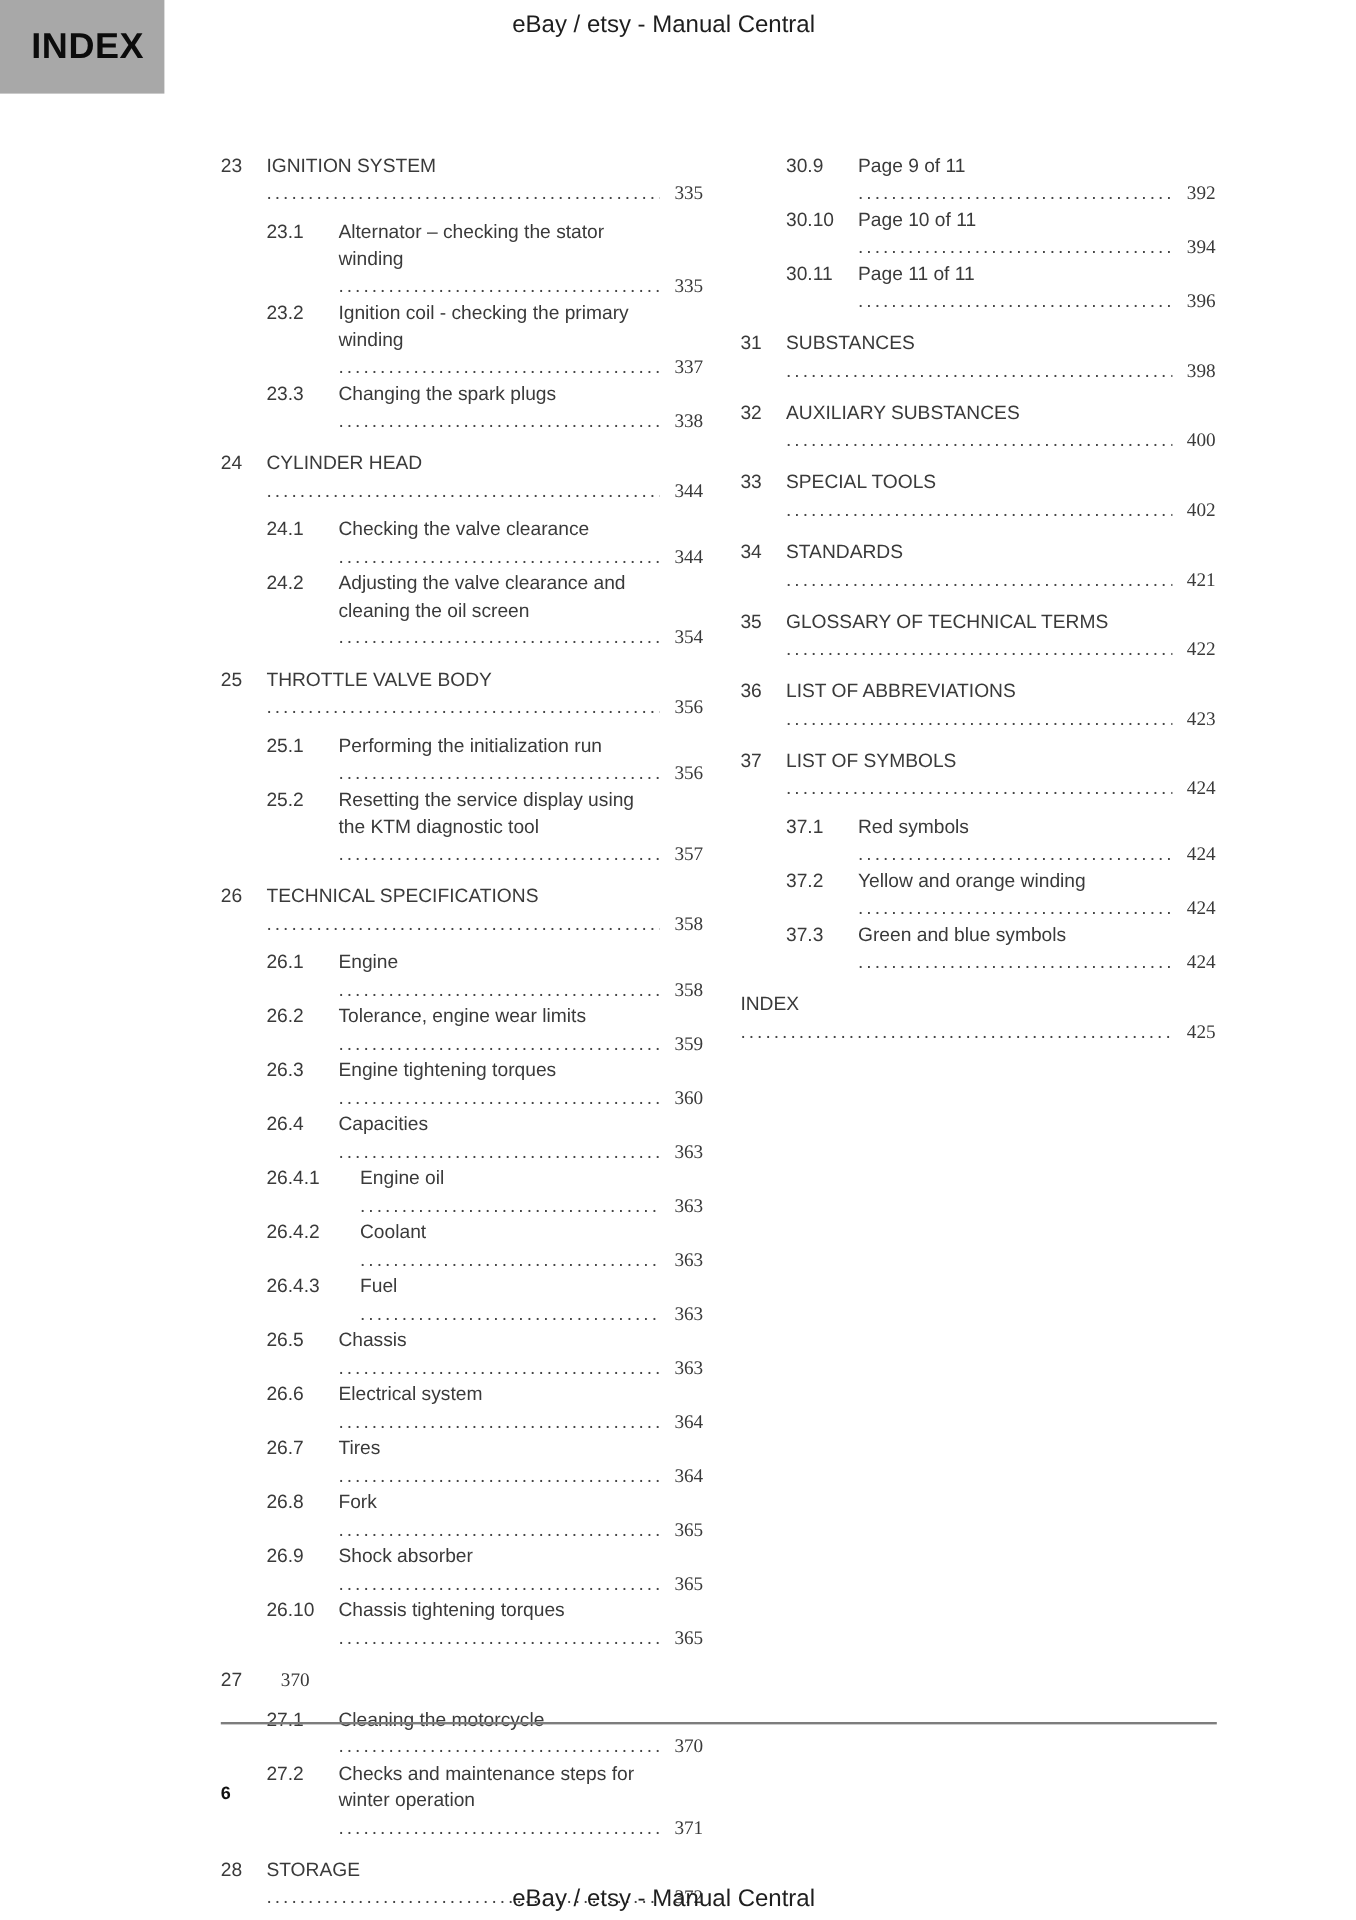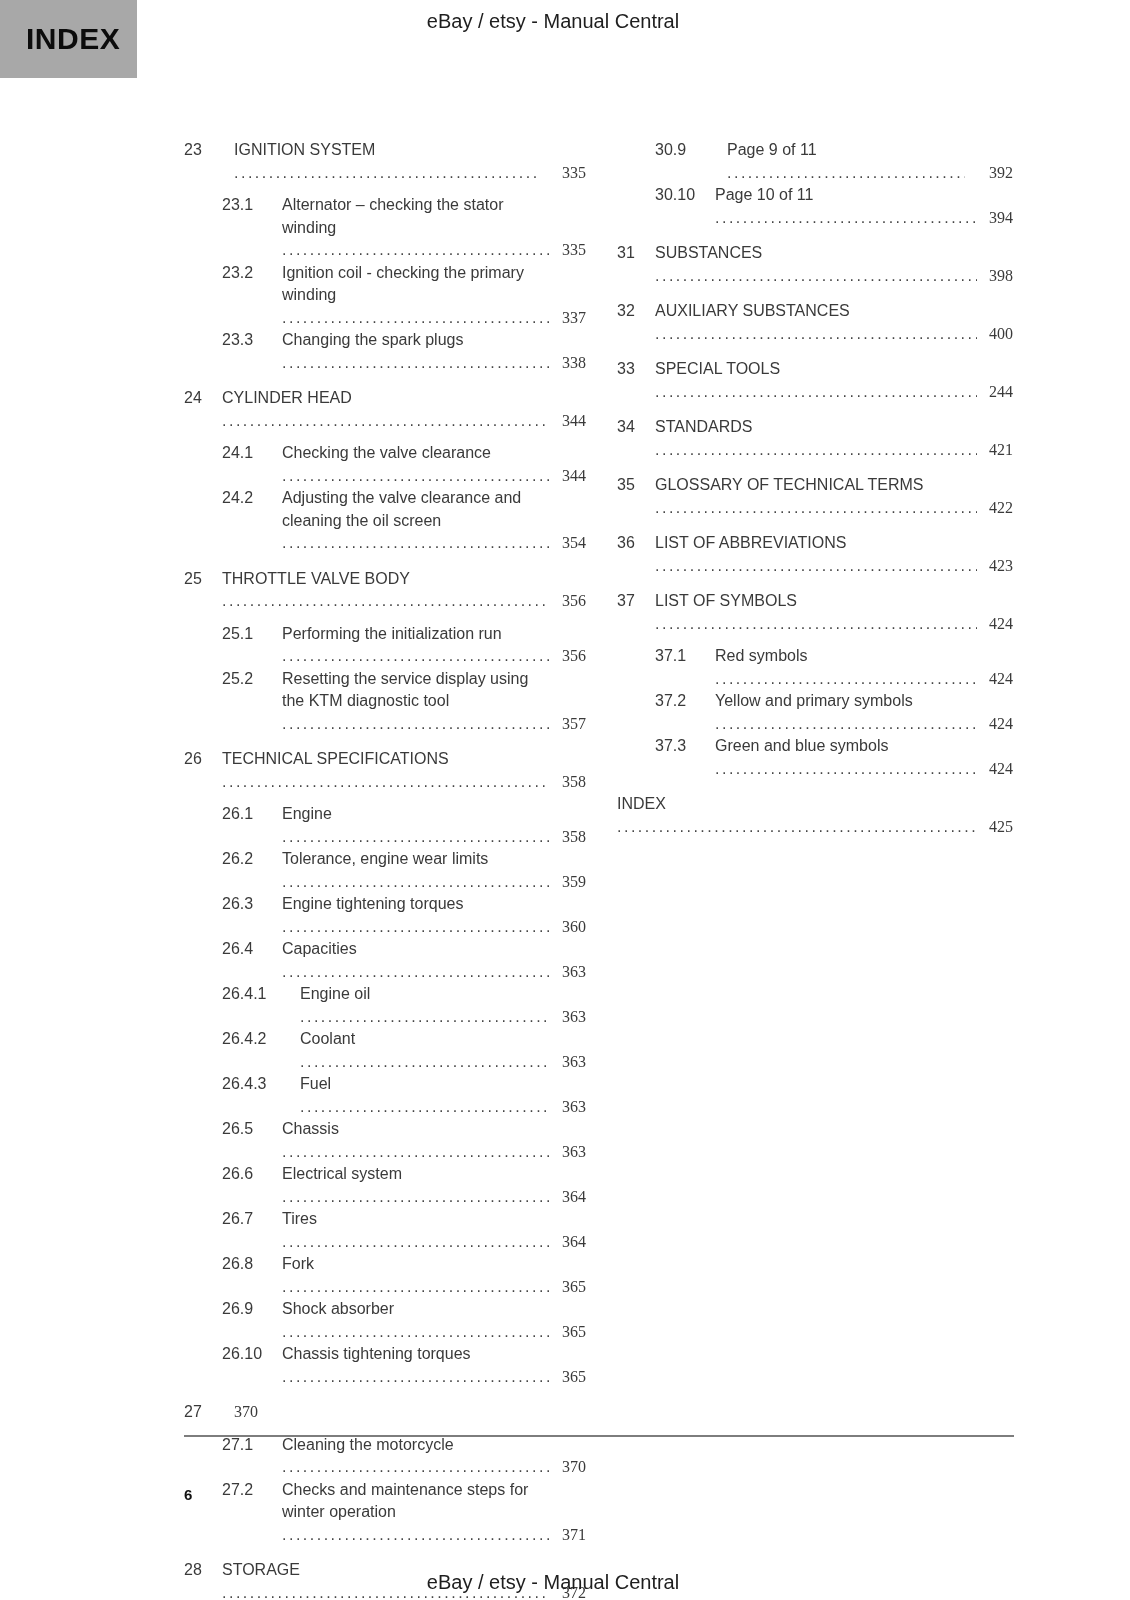--- a/index.html
+++ b/index.html
@@ -33,21 +33,21 @@
     display: flex; gap: 31px;
     font-size: 16px; line-height: 22.5px;
   }
   .col { display: block; }
   .col-left  { width: 402px; }
   .col-right { width: 396px; }
 
   .entry { display: flex; align-items: flex-end; }
   .entry .num { align-self: flex-start; flex: 0 0 auto; }
   .entry.level-1 { margin: 13px 0 10px; }
-  .col .entry:first-child { margin-top: 12px; gap: 12px; }
+  .col .entry:first-child { margin-top: 1px; }
   .level-1 .num { width: 38px; }
   .level-2 { padding-left: 38px; justify-content: flex-end; }
   .level-2 .num { width: 60px; }
   .level-3 { padding-left: 38px; }
   .level-3 .num { width: 78px; }
 
   .mid { flex: 1 1 auto; overflow: hidden; }
   .mid::after {
     content: " ..........................................................................................................";
     letter-spacing: 2.5px; color: #454545;
@@ -226,34 +226,39 @@
       <div class="entry level-2">
         <span class="num">30.9</span>
         <span class="mid"><span>Page 9 of 11</span></span>
         <span class="pagecol">392</span>
       </div>
       <div class="entry level-2">
         <span class="num">30.10</span>
         <span class="mid"><span>Page 10 of 11</span></span>
         <span class="pagecol">394</span>
       </div>
+      <div class="entry level-2">
+        <span class="num">30.11</span>
+        <span class="mid"><span>Page 11 of 11</span></span>
+        <span class="pagecol">396</span>
+      </div>
       <div class="entry level-1">
         <span class="num">31</span>
         <span class="mid"><span>SUBSTANCES</span></span>
         <span class="pagecol">398</span>
       </div>
       <div class="entry level-1">
         <span class="num">32</span>
         <span class="mid"><span>AUXILIARY SUBSTANCES</span></span>
         <span class="pagecol">400</span>
       </div>
       <div class="entry level-1">
         <span class="num">33</span>
         <span class="mid"><span>SPECIAL TOOLS</span></span>
-        <span class="pagecol">244</span>
+        <span class="pagecol">402</span>
       </div>
       <div class="entry level-1">
         <span class="num">34</span>
         <span class="mid"><span>STANDARDS</span></span>
         <span class="pagecol">421</span>
       </div>
       <div class="entry level-1">
         <span class="num">35</span>
         <span class="mid"><span>GLOSSARY OF TECHNICAL TERMS</span></span>
         <span class="pagecol">422</span>
@@ -268,21 +273,21 @@
         <span class="mid"><span>LIST OF SYMBOLS</span></span>
         <span class="pagecol">424</span>
       </div>
       <div class="entry level-2">
         <span class="num">37.1</span>
         <span class="mid"><span>Red symbols</span></span>
         <span class="pagecol">424</span>
       </div>
       <div class="entry level-2">
         <span class="num">37.2</span>
-        <span class="mid"><span>Yellow and primary symbols</span></span>
+        <span class="mid"><span>Yellow and orange winding</span></span>
         <span class="pagecol">424</span>
       </div>
       <div class="entry level-2">
         <span class="num">37.3</span>
         <span class="mid"><span>Green and blue symbols</span></span>
         <span class="pagecol">424</span>
       </div>
       <div class="entry level-1 no-num">
         <span class="mid"><span>INDEX</span></span>
         <span class="pagecol">425</span>

